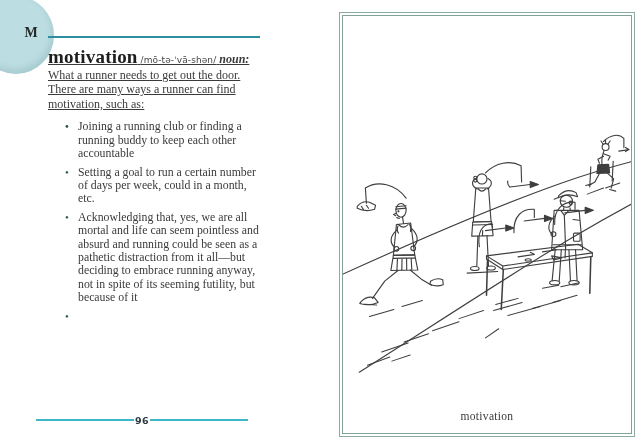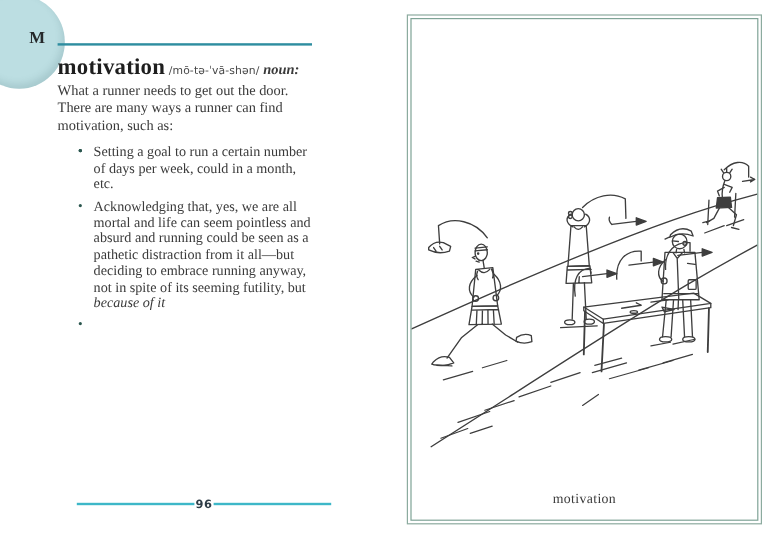--- a/index.html
+++ b/index.html
@@ -14,33 +14,33 @@
     position:absolute;left:-22px;top:-4px;width:76px;height:78px;border-radius:50%;
     background:#bcdee2;display:flex;align-items:center;justify-content:center;
     box-shadow:inset -2px -4px 6px rgba(70,110,115,0.18);
   }
   .m-tab .letter{
     margin-left:30px;margin-top:-4px;font-weight:bold;font-size:14px;color:#25292b;
     font-family:"Liberation Serif", serif;
   }
   .content{position:absolute;left:48px;top:36px;width:212px;}
   .rule{border-top:2px solid #2e8da0;margin-bottom:12px;}
-  .entry-para{font-size:12px;line-height:14.6px;color:#3a3a3a;}
+  .entry-para{font-size:12px;line-height:14.6px;color:#3a3a3a;text-decoration:underline;}
   .headword{font-size:19px;font-weight:bold;color:#1e1e1e;letter-spacing:0.2px;}
   .pron{font-family:"DejaVu Sans", sans-serif;font-size:9px;color:#474747;letter-spacing:0.1px;}
   .pos{font-weight:bold;font-style:italic;}
   ul.bullets{list-style:none;margin:9px 0 0 0;padding:0 0 0 17px;}
   ul.bullets li{
     position:relative;padding-left:13px;margin-bottom:5px;
     font-size:11.8px;line-height:13.4px;max-width:182px;color:#3a3a3a;
   }
   .bullet-dot{position:absolute;left:0;top:0;color:#2a564e;font-size:11px;}
-  .ital{font-style:italic;}
+  .ital{}
   .footer{
-    position:absolute;left:64px;top:413px;width:212px;height:14px;
+    position:absolute;left:36px;top:413px;width:212px;height:14px;
     display:flex;align-items:center;gap:1px;
   }
   .footer .pg-line{flex:1;height:2px;background:#3db7c8;}
   .page-num{
     font-family:"DejaVu Sans", sans-serif;font-size:9.5px;font-weight:bold;
     color:#2e3c46;letter-spacing:0.5px;
   }
   
   .frame{
     position:absolute;left:339px;top:12px;width:290px;height:419px;
@@ -71,21 +71,21 @@
       <span>What a runner needs to get out the door. There are many ways a runner can find motivation, such as:</span>
     </p>
 
     <ul class="bullets">
       <li>
         <span class="bullet-dot">•</span>
         <span class="ital"></span>
       </li>
       <li>
         <span class="bullet-dot">•</span>
-        <span class="ital"></span>
+        <span>Joining a running club or finding a running buddy to keep each other accountable</span><span class="ital"></span>
       </li>
       <li>
         <span class="bullet-dot">•</span>
         <span>Setting a goal to run a certain number of days per week, could in a month, etc.</span><span class="ital"></span>
       </li>
       <li>
         <span class="bullet-dot">•</span>
         <span>Acknowledging that, yes, we are all mortal and life can seem pointless and absurd and running could be seen as a pathetic distraction from it all—but deciding to embrace running anyway, not in spite of its seeming futility, but </span><span class="ital">because of it</span>
       </li>
       <li>

